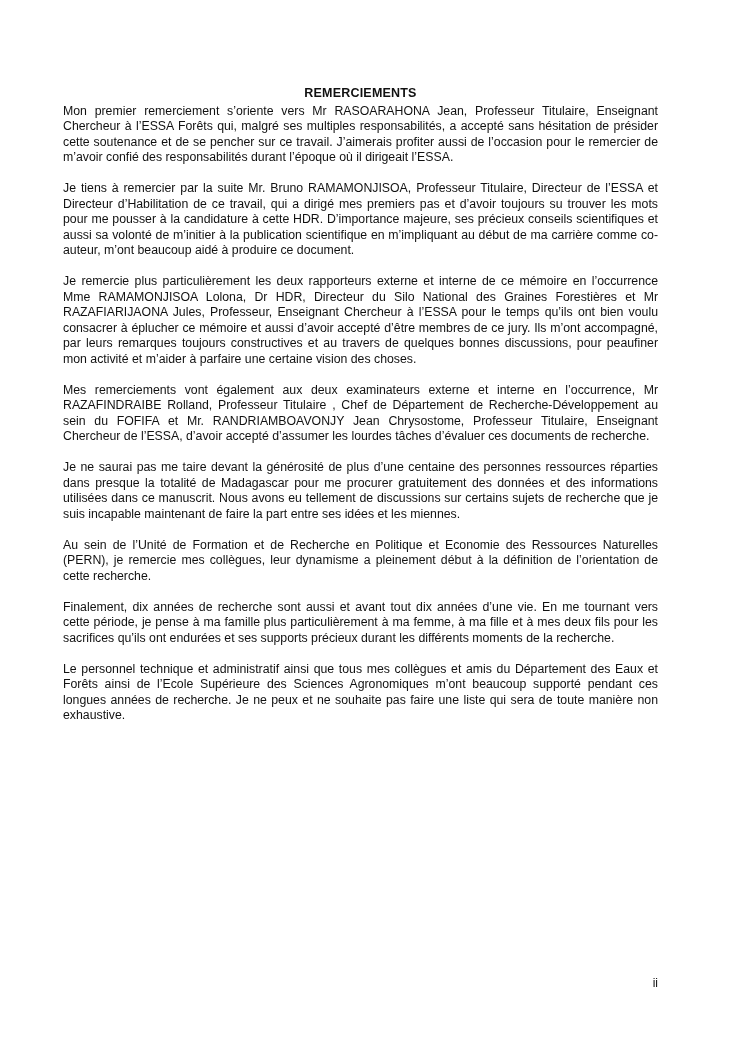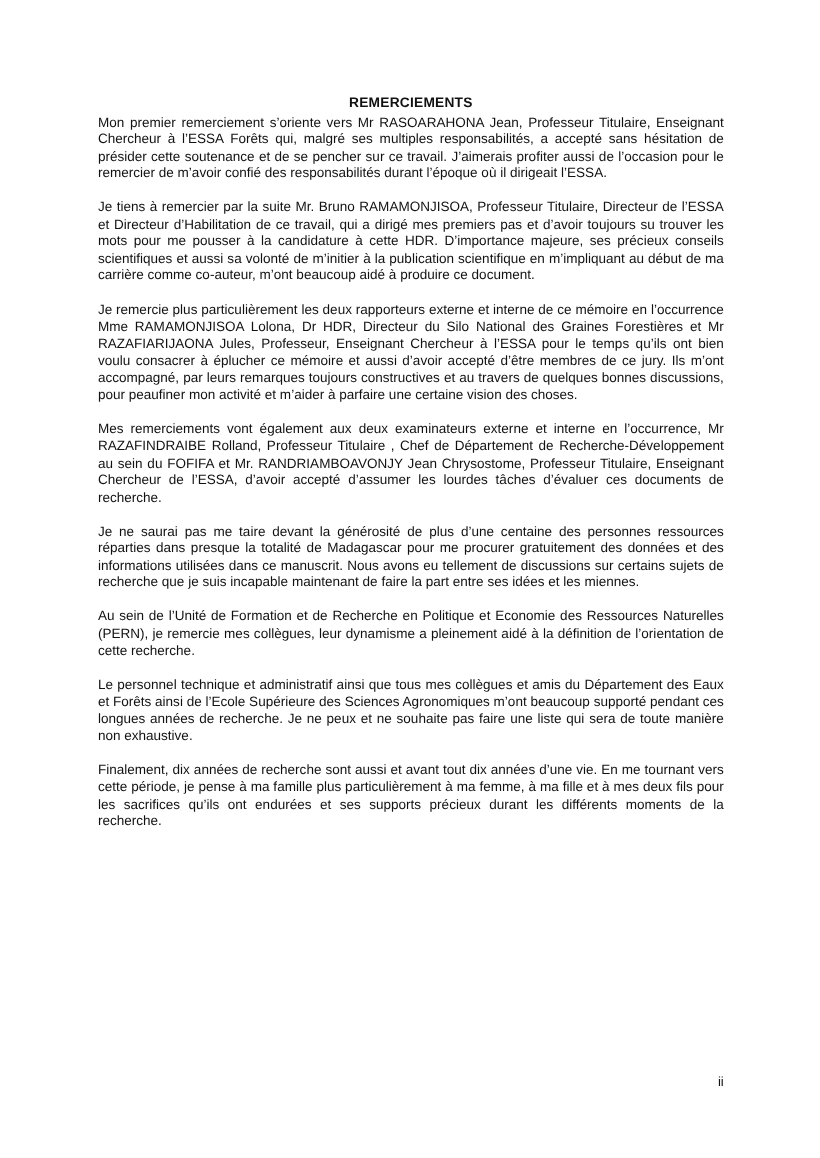--- a/index.html
+++ b/index.html
@@ -11,21 +11,21 @@
     width: 745px;
     height: 1053px;
     font-family: "Liberation Sans", "DejaVu Sans", sans-serif;
     color: #111111;
   }
   .page {
     position: relative;
     box-sizing: border-box;
     width: 745px;
     height: 1053px;
-    padding: 86px 87px 0 89px;
+    padding: 86px 87px 0 63px;
     background: #ffffff;
     overflow: hidden;
   }
   .doc-title {
     margin: 0 0 2px 0;
     font-size: 12.5px;
     line-height: 15.5px;
     font-weight: bold;
     text-align: center;
     letter-spacing: 0.2px;
@@ -48,18 +48,18 @@
 <body>
 
 <div class="page">
   <h1 class="doc-title">REMERCIEMENTS</h1>
 
   <p class="para">Mon premier remerciement s’oriente vers Mr RASOARAHONA Jean, Professeur Titulaire, Enseignant Chercheur à l’ESSA Forêts qui, malgré ses multiples responsabilités, a accepté sans hésitation de présider cette soutenance et de se pencher sur ce travail. J’aimerais profiter aussi de l’occasion pour le remercier de m’avoir confié des responsabilités durant l’époque où il dirigeait l’ESSA.</p>
   <p class="para">Je tiens à remercier par la suite Mr. Bruno RAMAMONJISOA, Professeur Titulaire, Directeur de l’ESSA et Directeur d’Habilitation de ce travail, qui a dirigé mes premiers pas et d’avoir toujours su trouver les mots pour me pousser à la candidature à cette HDR. D’importance majeure, ses précieux conseils scientifiques et aussi sa volonté de m’initier à la publication scientifique en m’impliquant au début de ma carrière comme co-auteur, m’ont beaucoup aidé à produire ce document.</p>
   <p class="para">Je remercie plus particulièrement les deux rapporteurs externe et interne de ce mémoire en l’occurrence Mme RAMAMONJISOA Lolona, Dr HDR, Directeur du Silo National des Graines Forestières et Mr RAZAFIARIJAONA Jules, Professeur, Enseignant Chercheur à l’ESSA pour le temps qu’ils ont bien voulu consacrer à éplucher ce mémoire et aussi d’avoir accepté d’être membres de ce jury. Ils m’ont accompagné, par leurs remarques toujours constructives et au travers de quelques bonnes discussions, pour peaufiner mon activité et m’aider à parfaire une certaine vision des choses.</p>
   <p class="para">Mes remerciements vont également aux deux examinateurs externe et interne en l’occurrence, Mr RAZAFINDRAIBE Rolland, Professeur Titulaire , Chef de Département de Recherche-Développement au sein du FOFIFA et Mr. RANDRIAMBOAVONJY Jean Chrysostome, Professeur Titulaire, Enseignant Chercheur de l’ESSA, d’avoir accepté d’assumer les lourdes tâches d’évaluer ces documents de recherche.</p>
   <p class="para">Je ne saurai pas me taire devant la générosité de plus d’une centaine des personnes ressources réparties dans presque la totalité de Madagascar pour me procurer gratuitement des données et des informations utilisées dans ce manuscrit. Nous avons eu tellement de discussions sur certains sujets de recherche que je suis incapable maintenant de faire la part entre ses idées et les miennes.</p>
-  <p class="para">Au sein de l’Unité de Formation et de Recherche en Politique et Economie des Ressources Naturelles (PERN), je remercie mes collègues, leur dynamisme a pleinement aidé à la définition de l’orientation de cette recherche.</p>
+  <p class="para">Au sein de l’Unité de Formation et de Recherche en Politique et Economie des Ressources Naturelles (PERN), je remercie mes collègues, leur dynamisme a pleinement début à la définition de l’orientation de cette recherche.</p>
+  <p class="para">Finalement, dix années de recherche sont aussi et avant tout dix années d’une vie. En me tournant vers cette période, je pense à ma famille plus particulièrement à ma femme, à ma fille et à mes deux fils pour les sacrifices qu’ils ont endurées et ses supports précieux durant les différents moments de la recherche.</p>
   <p class="para">Le personnel technique et administratif ainsi que tous mes collègues et amis du Département des Eaux et Forêts ainsi de l’Ecole Supérieure des Sciences Agronomiques m’ont beaucoup supporté pendant ces longues années de recherche. Je ne peux et ne souhaite pas faire une liste qui sera de toute manière non exhaustive.</p>
-  <p class="para">Finalement, dix années de recherche sont aussi et avant tout dix années d’une vie. En me tournant vers cette période, je pense à ma famille plus particulièrement à ma femme, à ma fille et à mes deux fils pour les sacrifices qu’ils ont endurées et ses supports précieux durant les différents moments de la recherche.</p>
 
   <div class="page-number">ii</div>
 </div>
 
 </body></html>

